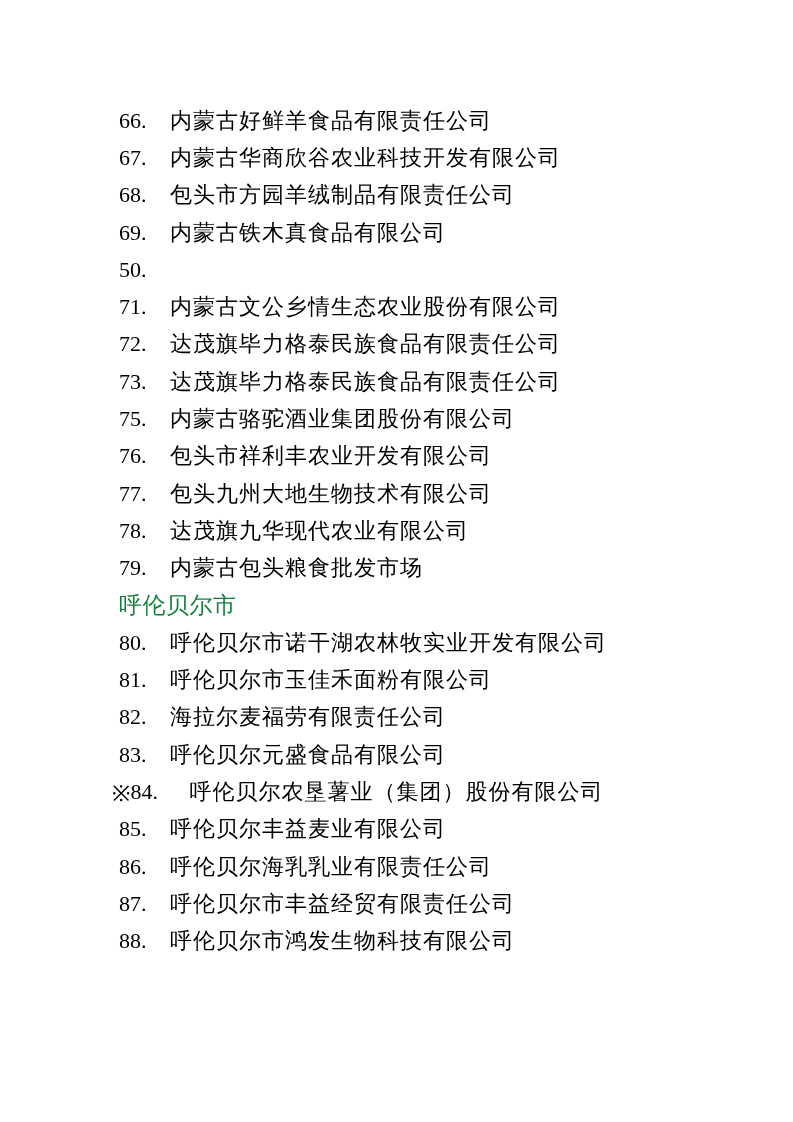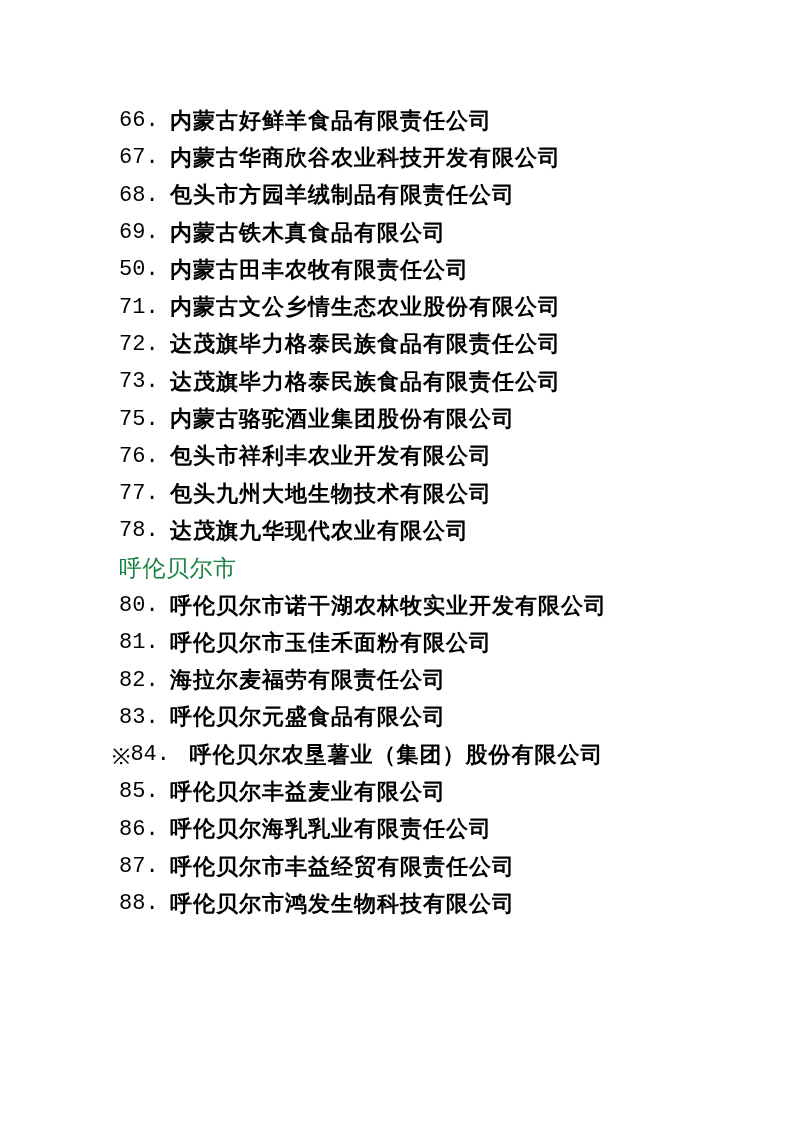--- a/index.html
+++ b/index.html
@@ -25,34 +25,33 @@
     display: flex;
     align-items: center;
     font-family: "Liberation Serif", "DejaVu Serif", serif;
     font-size: 22px;
     color: #000000;
     white-space: nowrap;
   }
   .row .num {
     flex: none;
     width: 51px;
-    font-family: Liberation Mono, monospace;
+    font-family: Liberation Serif, serif;
   }
   .row .prefix {
     flex: none;
   }
   .row.marked {
     margin-left: -7px;
   }
   .row.marked .num {
     width: 59px;
   }
   .row .name {
     letter-spacing: 1px;
-    font-weight: bold;
   }
   .section-header {
     height: 37.3px;
     display: flex;
     align-items: center;
     font-family: "Liberation Sans", "DejaVu Sans", sans-serif;
     font-weight: normal;
     font-size: 23px;
     color: #15803d;
     letter-spacing: 0.5px;
@@ -74,21 +73,20 @@
       <div class="row">
         <span class="num">68.</span>
         <span class="name">包头市方园羊绒制品有限责任公司</span>
       </div>
       <div class="row">
         <span class="num">69.</span>
         <span class="name">内蒙古铁木真食品有限公司</span>
       </div>
       <div class="row">
         <span class="num">50.</span>
-        <span class="name">内蒙古田丰农牧有限责任公司</span>
       </div>
       <div class="row">
         <span class="num">71.</span>
         <span class="name">内蒙古文公乡情生态农业股份有限公司</span>
       </div>
       <div class="row">
         <span class="num">72.</span>
         <span class="name">达茂旗毕力格泰民族食品有限责任公司</span>
       </div>
       <div class="row">
@@ -103,20 +101,24 @@
         <span class="num">76.</span>
         <span class="name">包头市祥利丰农业开发有限公司</span>
       </div>
       <div class="row">
         <span class="num">77.</span>
         <span class="name">包头九州大地生物技术有限公司</span>
       </div>
       <div class="row">
         <span class="num">78.</span>
         <span class="name">达茂旗九华现代农业有限公司</span>
+      </div>
+      <div class="row">
+        <span class="num">79.</span>
+        <span class="name">内蒙古包头粮食批发市场</span>
       </div>
       <div class="section-header">呼伦贝尔市</div>
       <div class="row">
         <span class="num">80.</span>
         <span class="name">呼伦贝尔市诺干湖农林牧实业开发有限公司</span>
       </div>
       <div class="row">
         <span class="num">81.</span>
         <span class="name">呼伦贝尔市玉佳禾面粉有限公司</span>
       </div>

